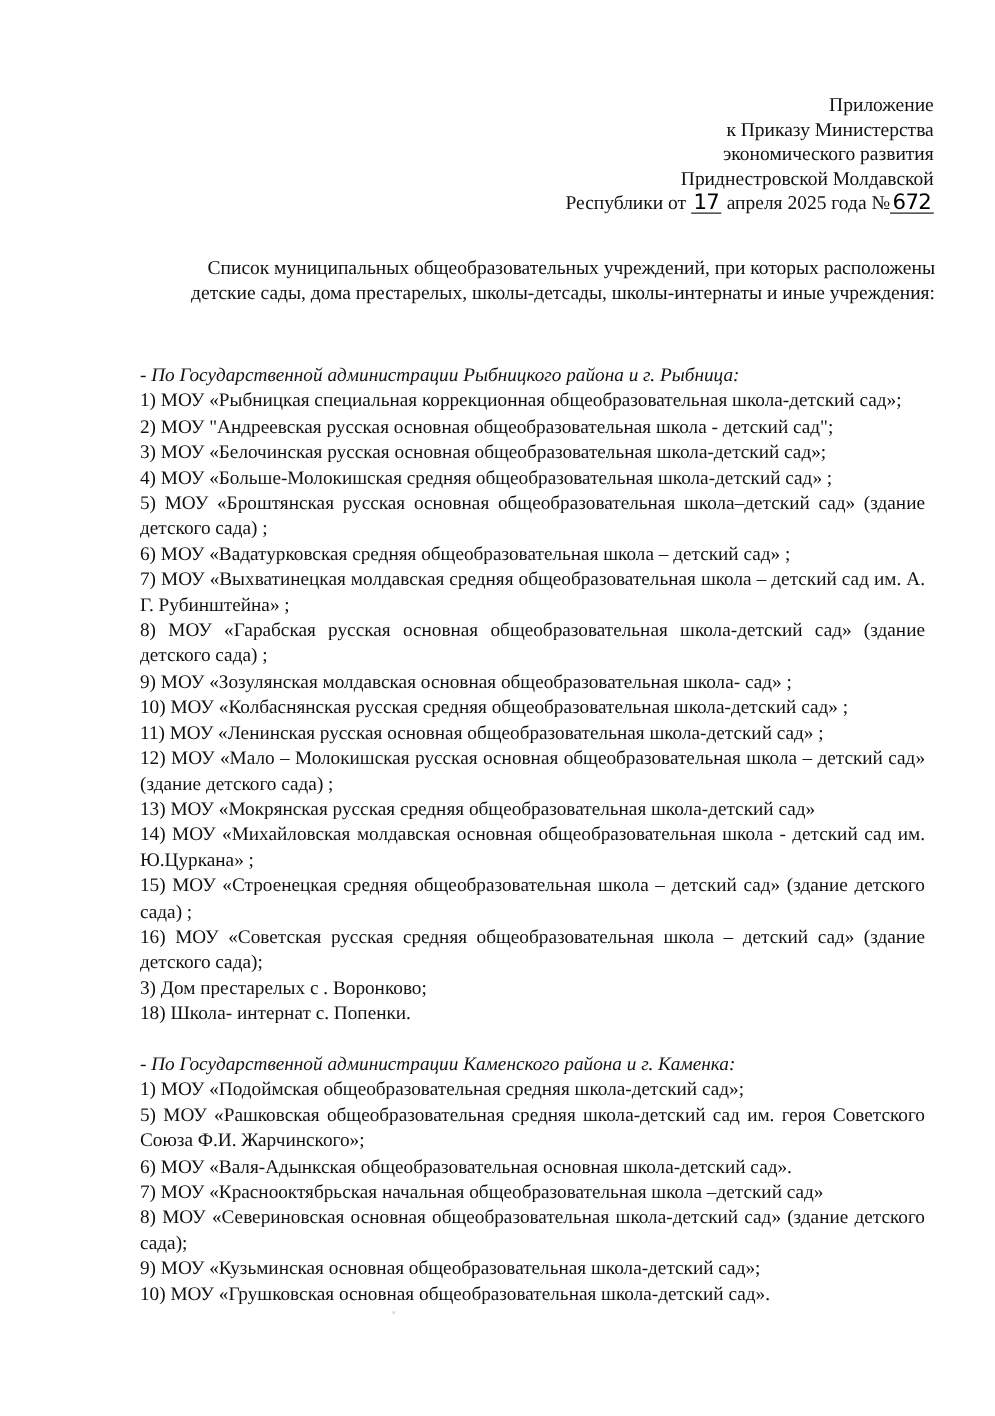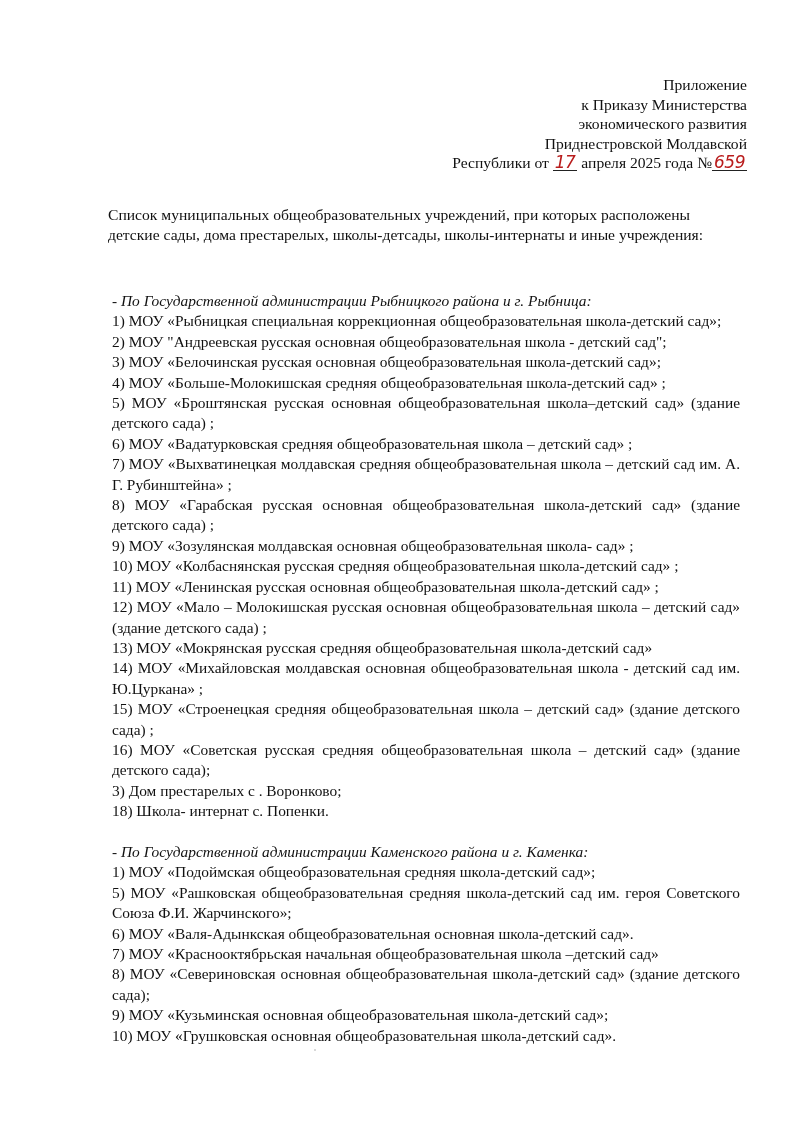--- a/index.html
+++ b/index.html
@@ -27,35 +27,34 @@
       position: absolute;
       right: 49px;
       top: 75px;
       text-align: right;
       font-size: 15.6px;
       line-height: 19.6px;
     }
     .header-line { display: block; white-space: nowrap; }
     .hand {
       font-family: "DejaVu Sans", sans-serif;
-      font-style: italic;
       font-size: 17px;
-      color: #b91c1c;
+      color: #000000;
       display: inline-block;
       border-bottom: 1px solid #222;
       line-height: 16px;
       padding: 0 2px;
       letter-spacing: -0.5px;
     }
     .title-block {
       position: absolute;
       left: 108px;
       width: 640px;
       top: 205px;
-      text-align: left;
+      text-align: right;
       font-size: 15.6px;
       line-height: 19.8px;
     }
     .content {
       position: absolute;
       left: 112px;
       width: 628px;
       top: 262px;
       text-align: justify;
       margin-top: 29px;
@@ -82,21 +81,21 @@
 <div class="page">
 
   <div class="header-block">
     <span class="header-line">Приложение</span>
     <span class="header-line">к Приказу Министерства</span>
     <span class="header-line">экономического развития</span>
     <span class="header-line">Приднестровской Молдавской</span>
     <span class="header-line">
       <span>Республики от</span>
       <span class="hand">17</span>
-      <span>апреля  2025 года №</span><span class="hand">659</span>
+      <span>апреля  2025 года №</span><span class="hand">672</span>
     </span>
   </div>
 
   <div class="title-block">
     <div>Список муниципальных общеобразовательных учреждений, при которых расположены</div>
     <div>детские сады, дома престарелых, школы-детсады, школы-интернаты и иные учреждения:</div>
   </div>
 
   <div class="content">
 

